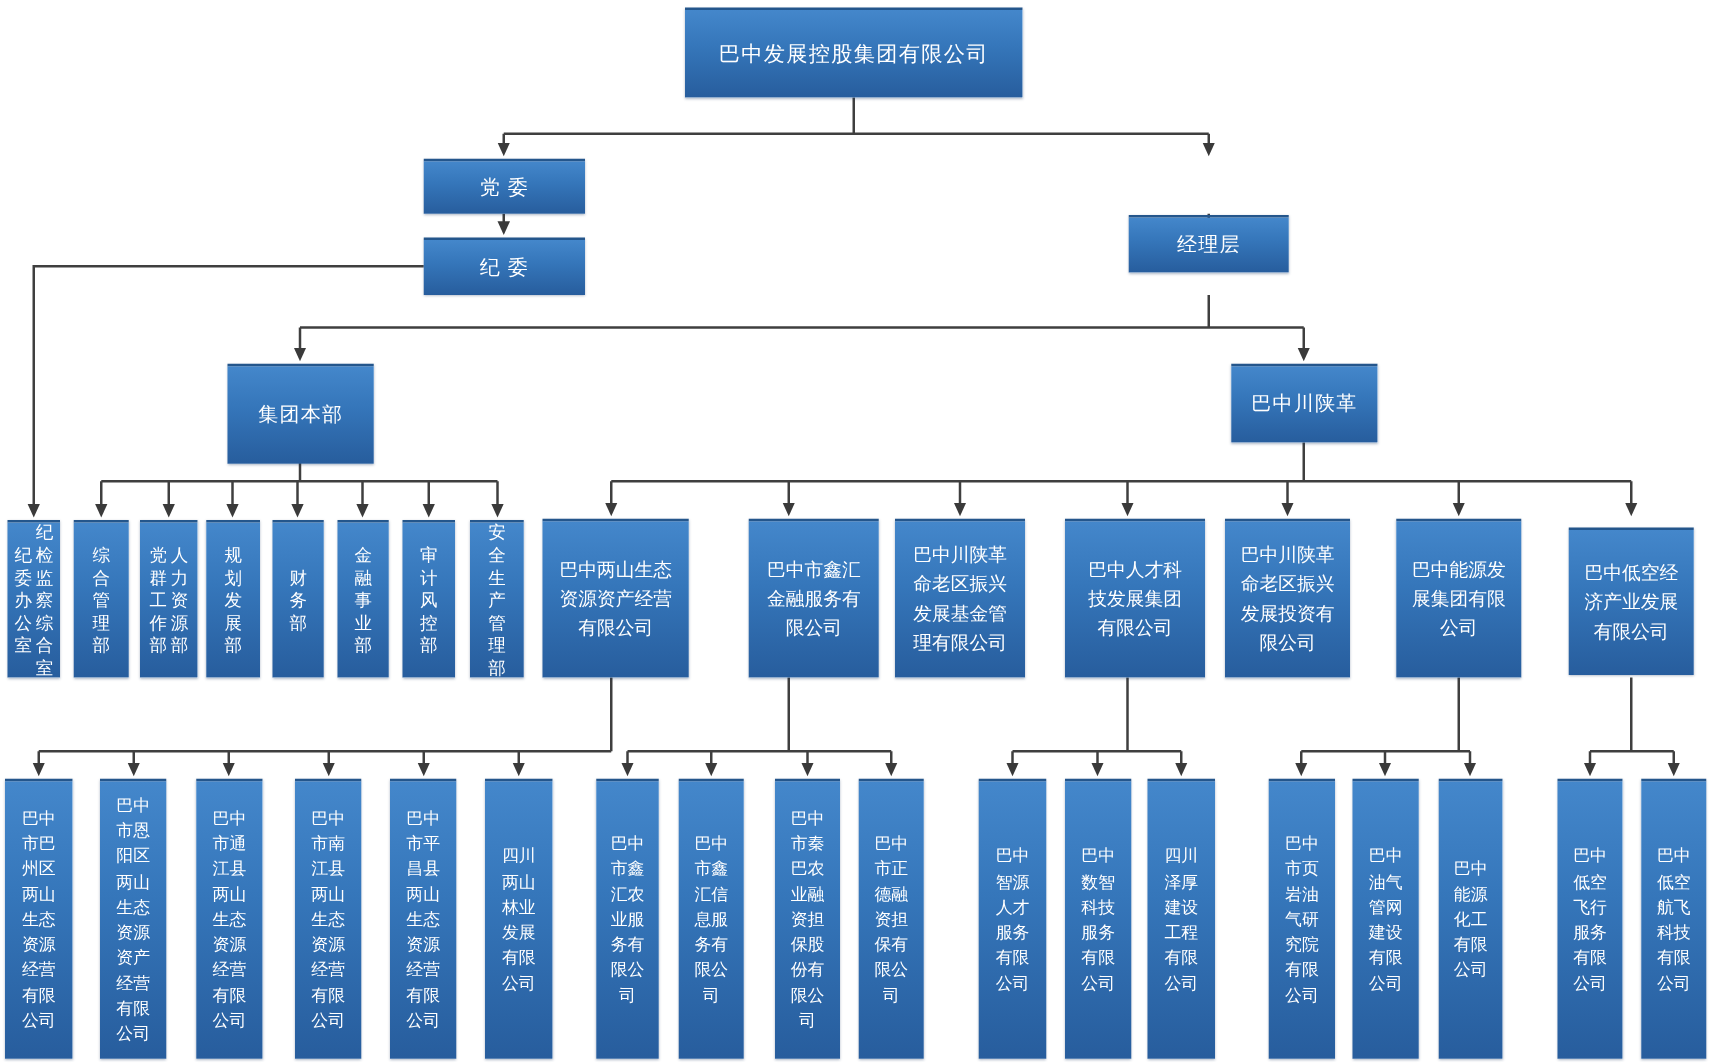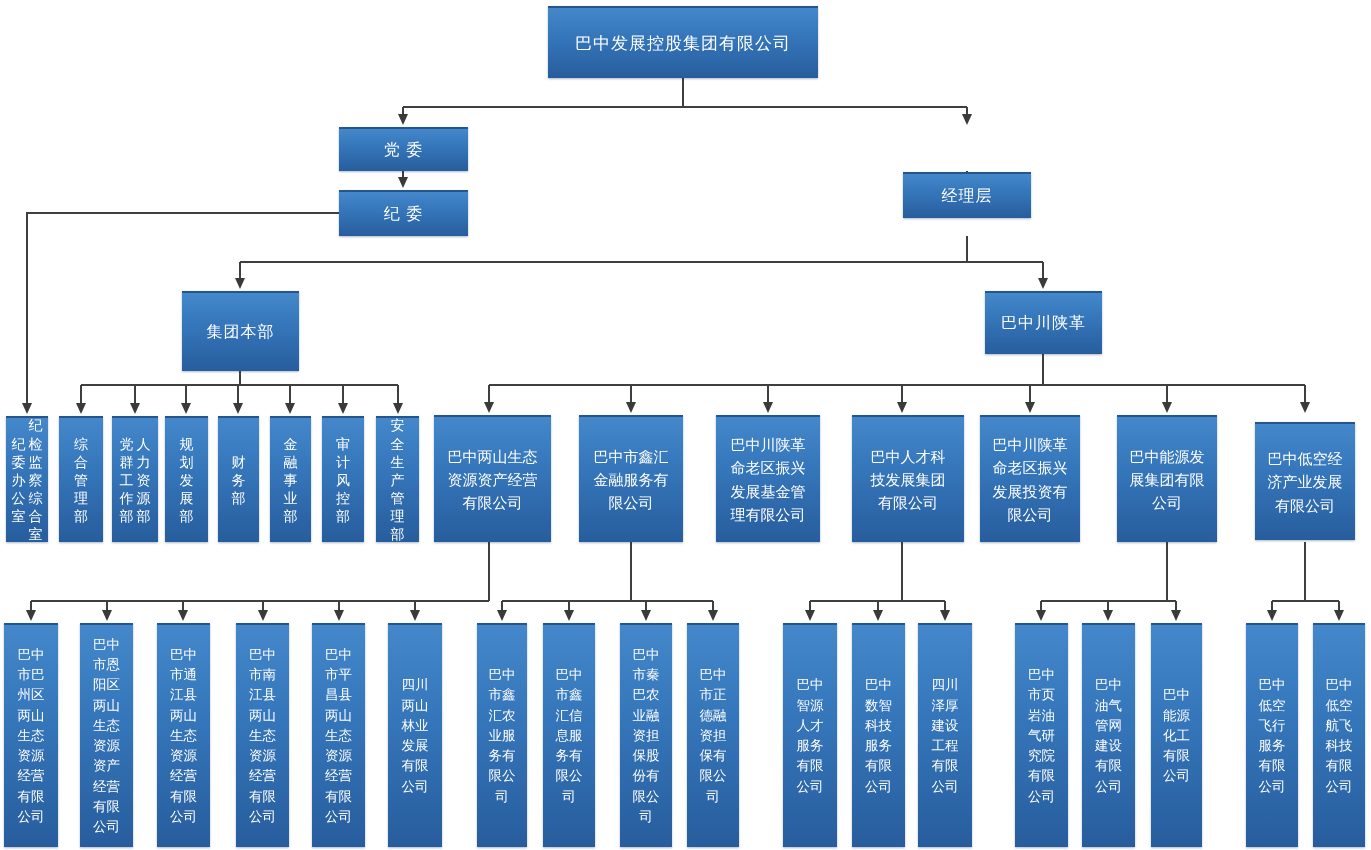--- a/index.html
+++ b/index.html
@@ -187,21 +187,21 @@
 管
 理
 部</span>
     </div>
 
   <div class="node l2" style="left:434px;top:415px;width:117px;height:127px">
       <span>巴中两山生态
 资源资产经营
 有限公司</span>
     </div>
-  <div class="node l2" style="left:579px;top:415px;width:104px;height:127px">
+  <div class="node l2" style="left:599px;top:415px;width:104px;height:127px">
       <span>巴中市鑫汇
 金融服务有
 限公司</span>
     </div>
   <div class="node l2" style="left:716px;top:415px;width:104px;height:127px">
       <span>巴中川陕革
 命老区振兴
 发展基金管
 理有限公司</span>
     </div>

